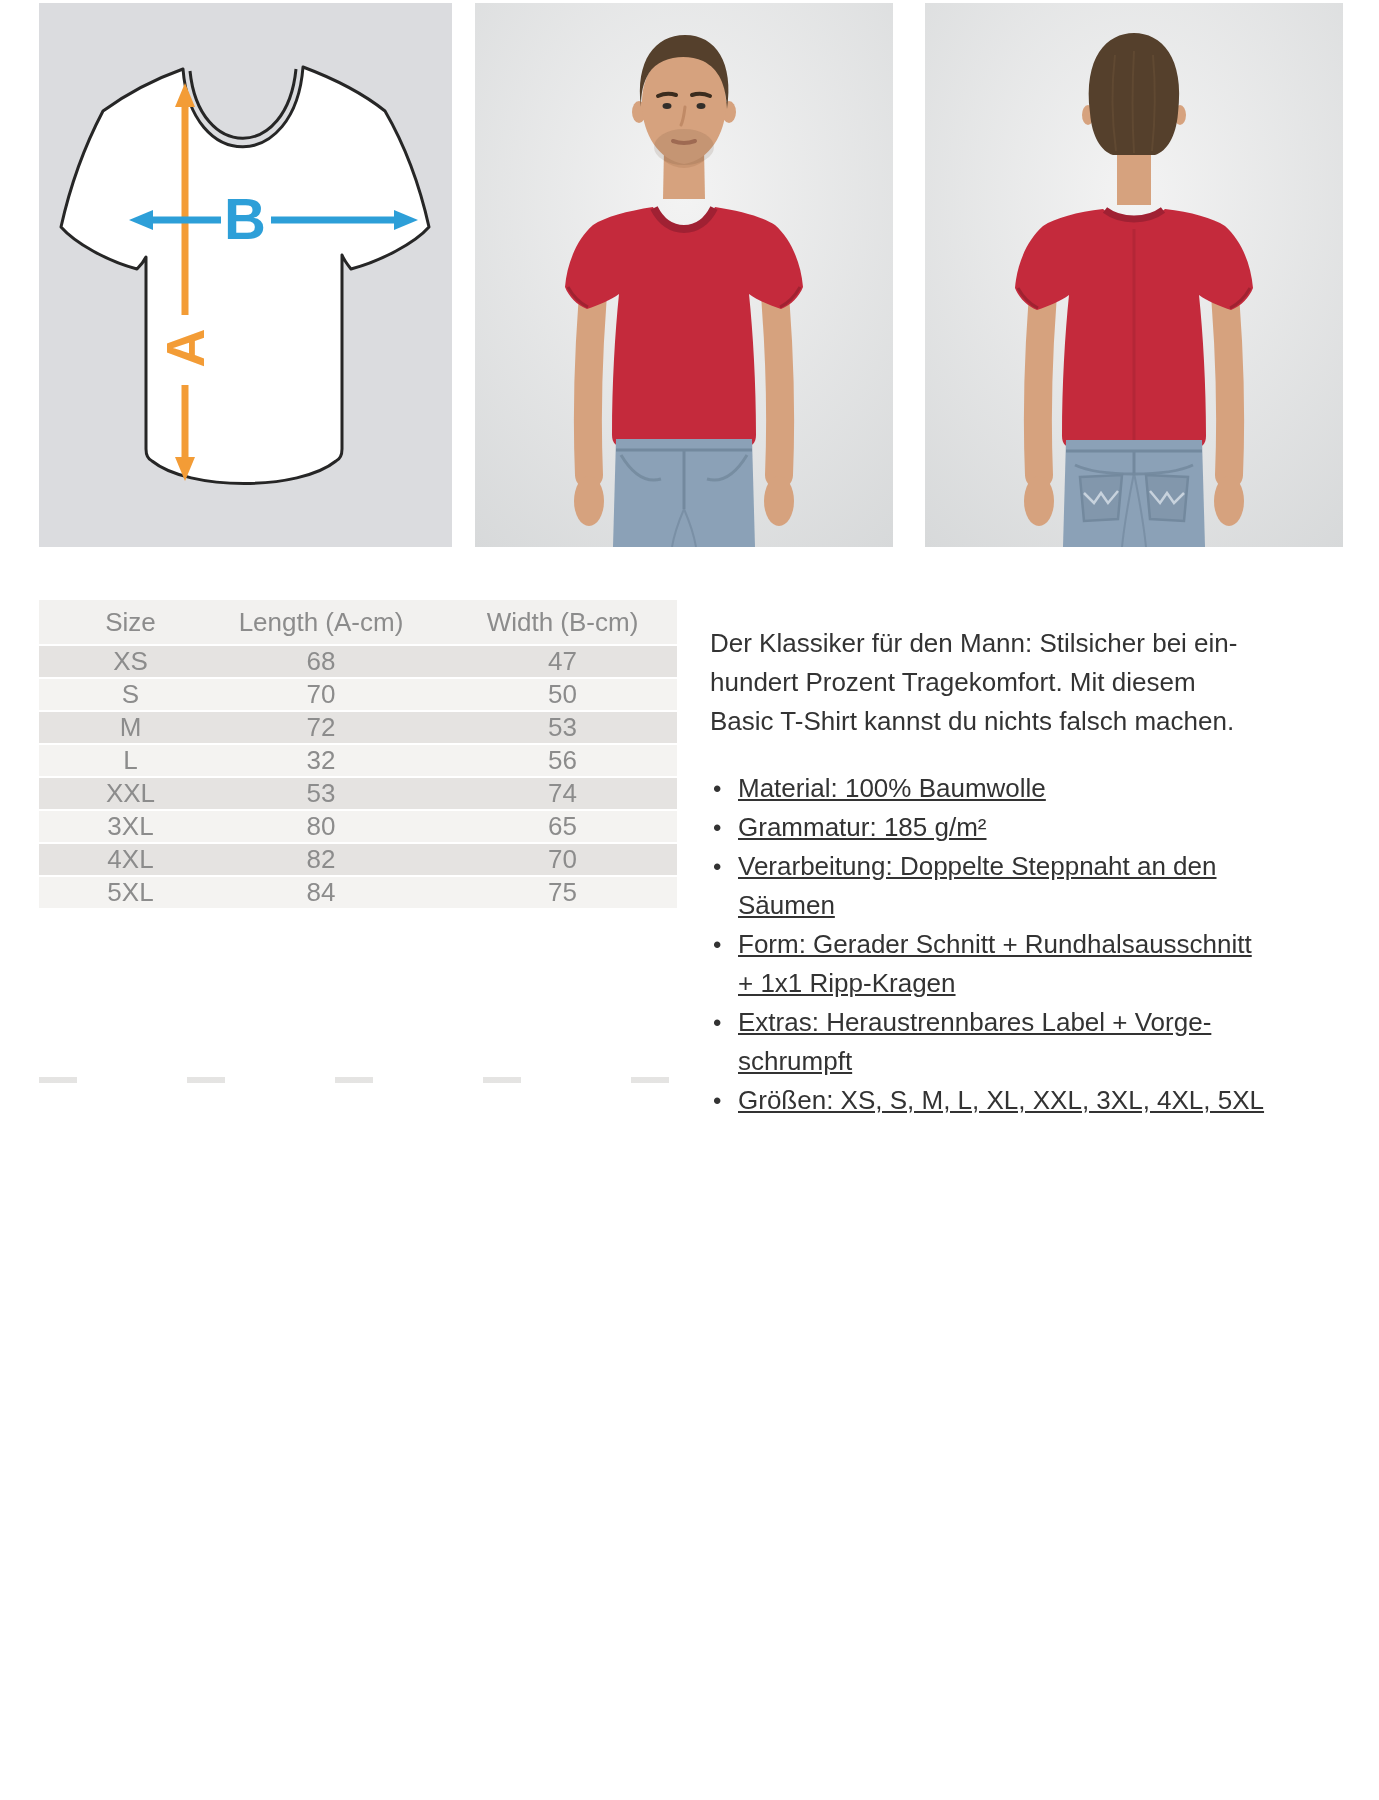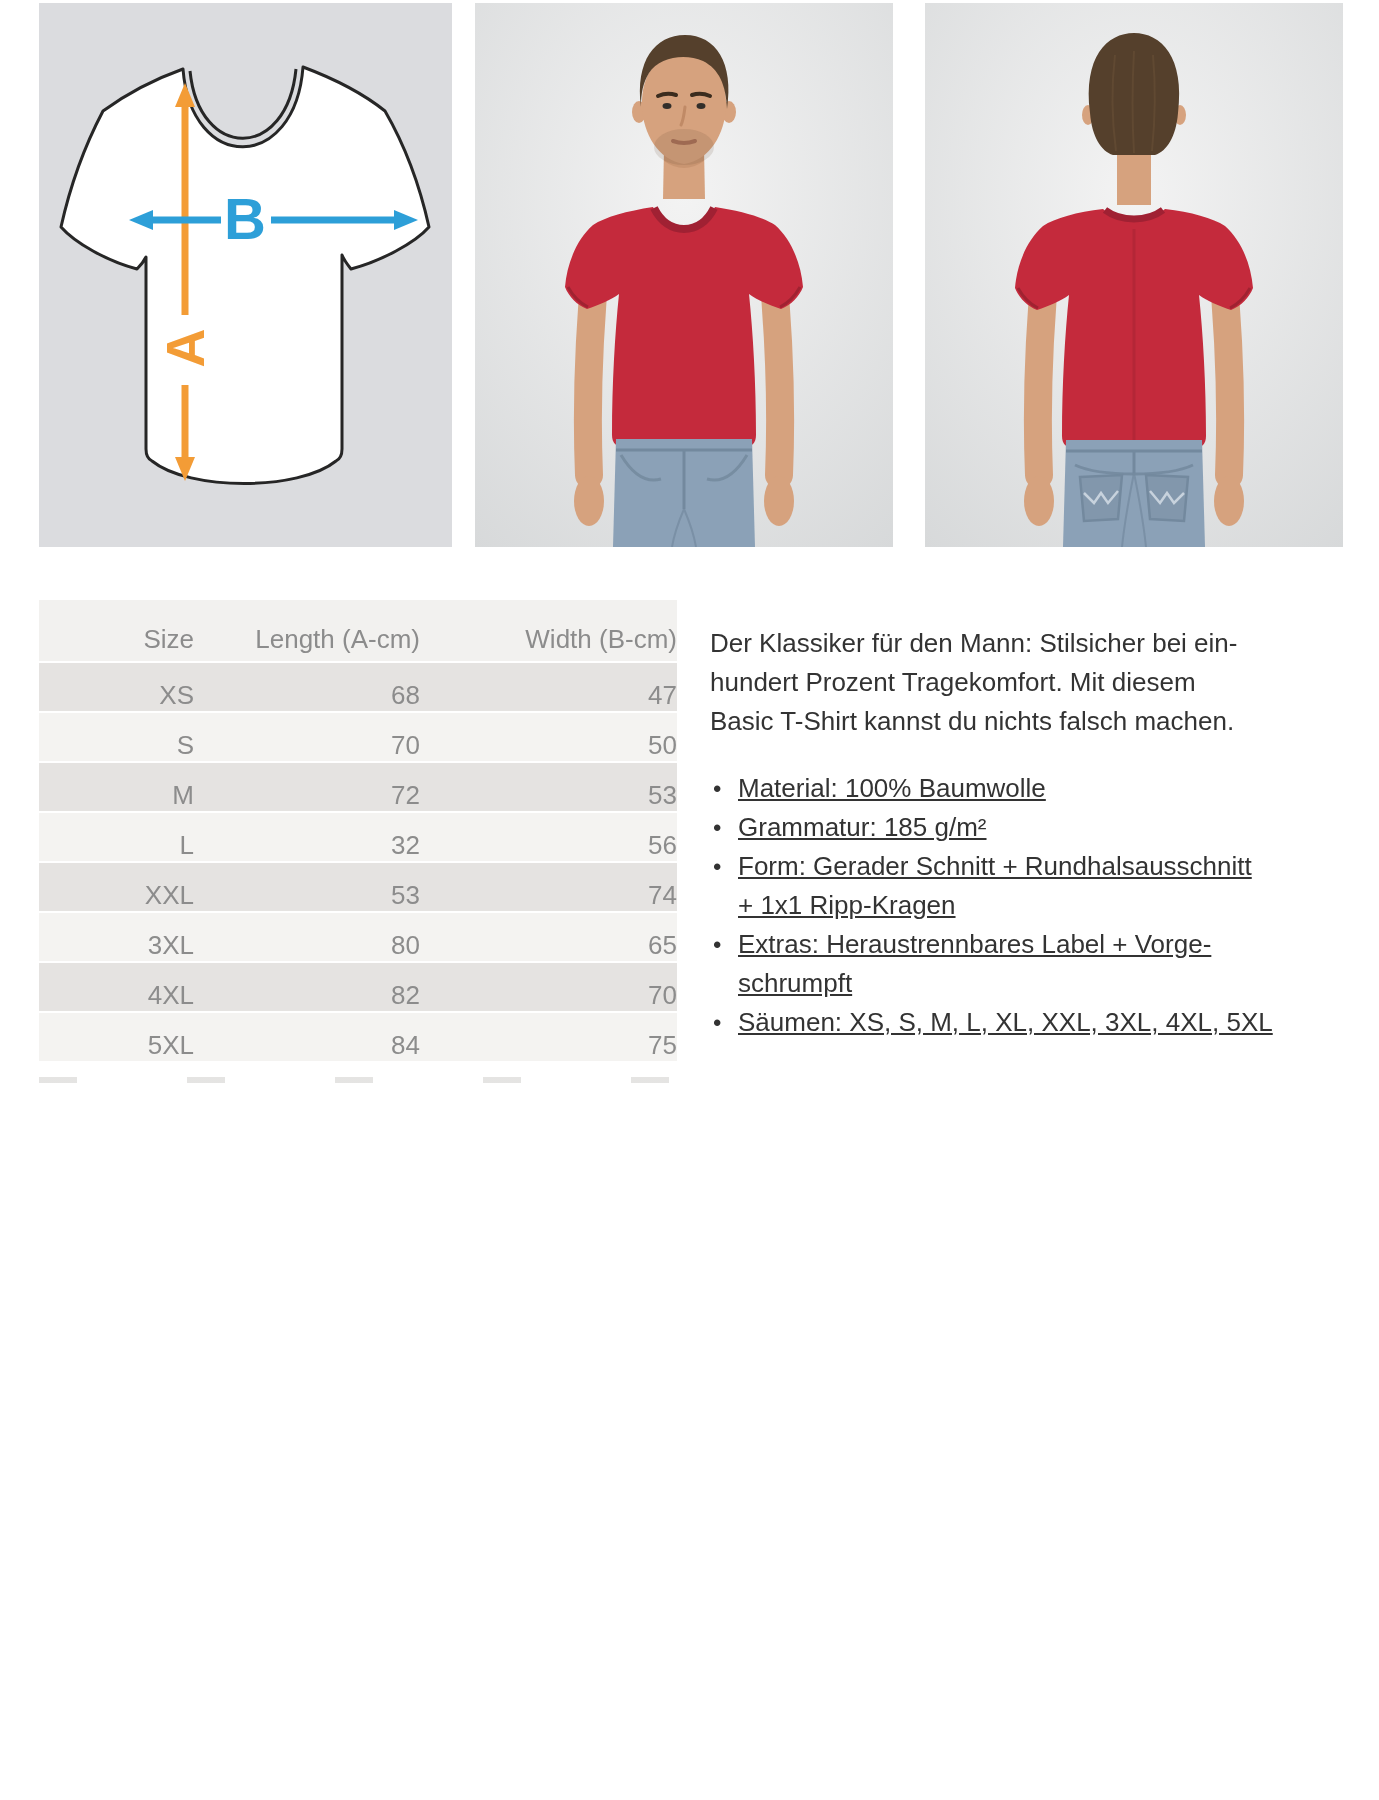--- a/index.html
+++ b/index.html
@@ -15,22 +15,22 @@
   .img-block{position:absolute;top:3px;height:544px;}
   #diagram-block{left:39px;width:413px;}
   #photo-front-block{left:475px;width:418px;}
   #photo-back-block{left:925px;width:418px;}
   .img-block svg{display:block;width:100%;height:100%;}
 
   
   table.size-table{position:absolute;left:39px;top:598px;width:638px;
     border-collapse:separate;border-spacing:0 2px;table-layout:fixed;
     font-size:26px;color:var(--table-text);}
-  table.size-table th,table.size-table td{font-weight:normal;text-align:right;
-    padding:17px 0 0 28px;overflow:hidden;white-space:nowrap;}
+  table.size-table th,table.size-table td{font-weight:normal;text-align:center;
+    padding:0 0 0 28px;overflow:hidden;white-space:nowrap;}
   table.size-table thead th{background:var(--thead-bg);height:44px;}
   table.size-table tbody td{background:var(--row-dark);height:27px;}
   table.size-table tbody tr:nth-child(even) td{background:var(--row-light);}
 
   .cropped-row{position:absolute;left:39px;top:1077px;width:638px;height:6px;
     background:repeating-linear-gradient(90deg,#dcdbd9 0 38px,transparent 38px 148px);
     opacity:.75;}
 
   
   .notes{position:absolute;left:48px;top:1130px;width:640px;
@@ -256,21 +256,23 @@
   <div class="cropped-row"></div>
 
 
   <div class="description">
     <p class="intro">Der Klassiker für den Mann: Stilsicher bei ein-
 hundert Prozent Tragekomfort. Mit diesem
 Basic T-Shirt kannst du nichts falsch machen.</p>
     <ul class="feature-list">
         <li>Material: 100% Baumwolle</li>
         <li>Grammatur: 185 g/m²</li>
+        <li>Verarbeitung: Doppelte Steppnaht an den
+Säumen</li>
         <li>Form: Gerader Schnitt + Rundhalsausschnitt
 + 1x1 Ripp-Kragen</li>
         <li>Extras: Heraustrennbares Label + Vorge-
 schrumpft</li>
-        <li>Säumen: XS, S, M, L, XL, XXL, 3XL, 4XL, 5XL</li>
+        <li>Größen: XS, S, M, L, XL, XXL, 3XL, 4XL, 5XL</li>
       </ul>
   </div>
 
 </div>
 
 </body></html>

